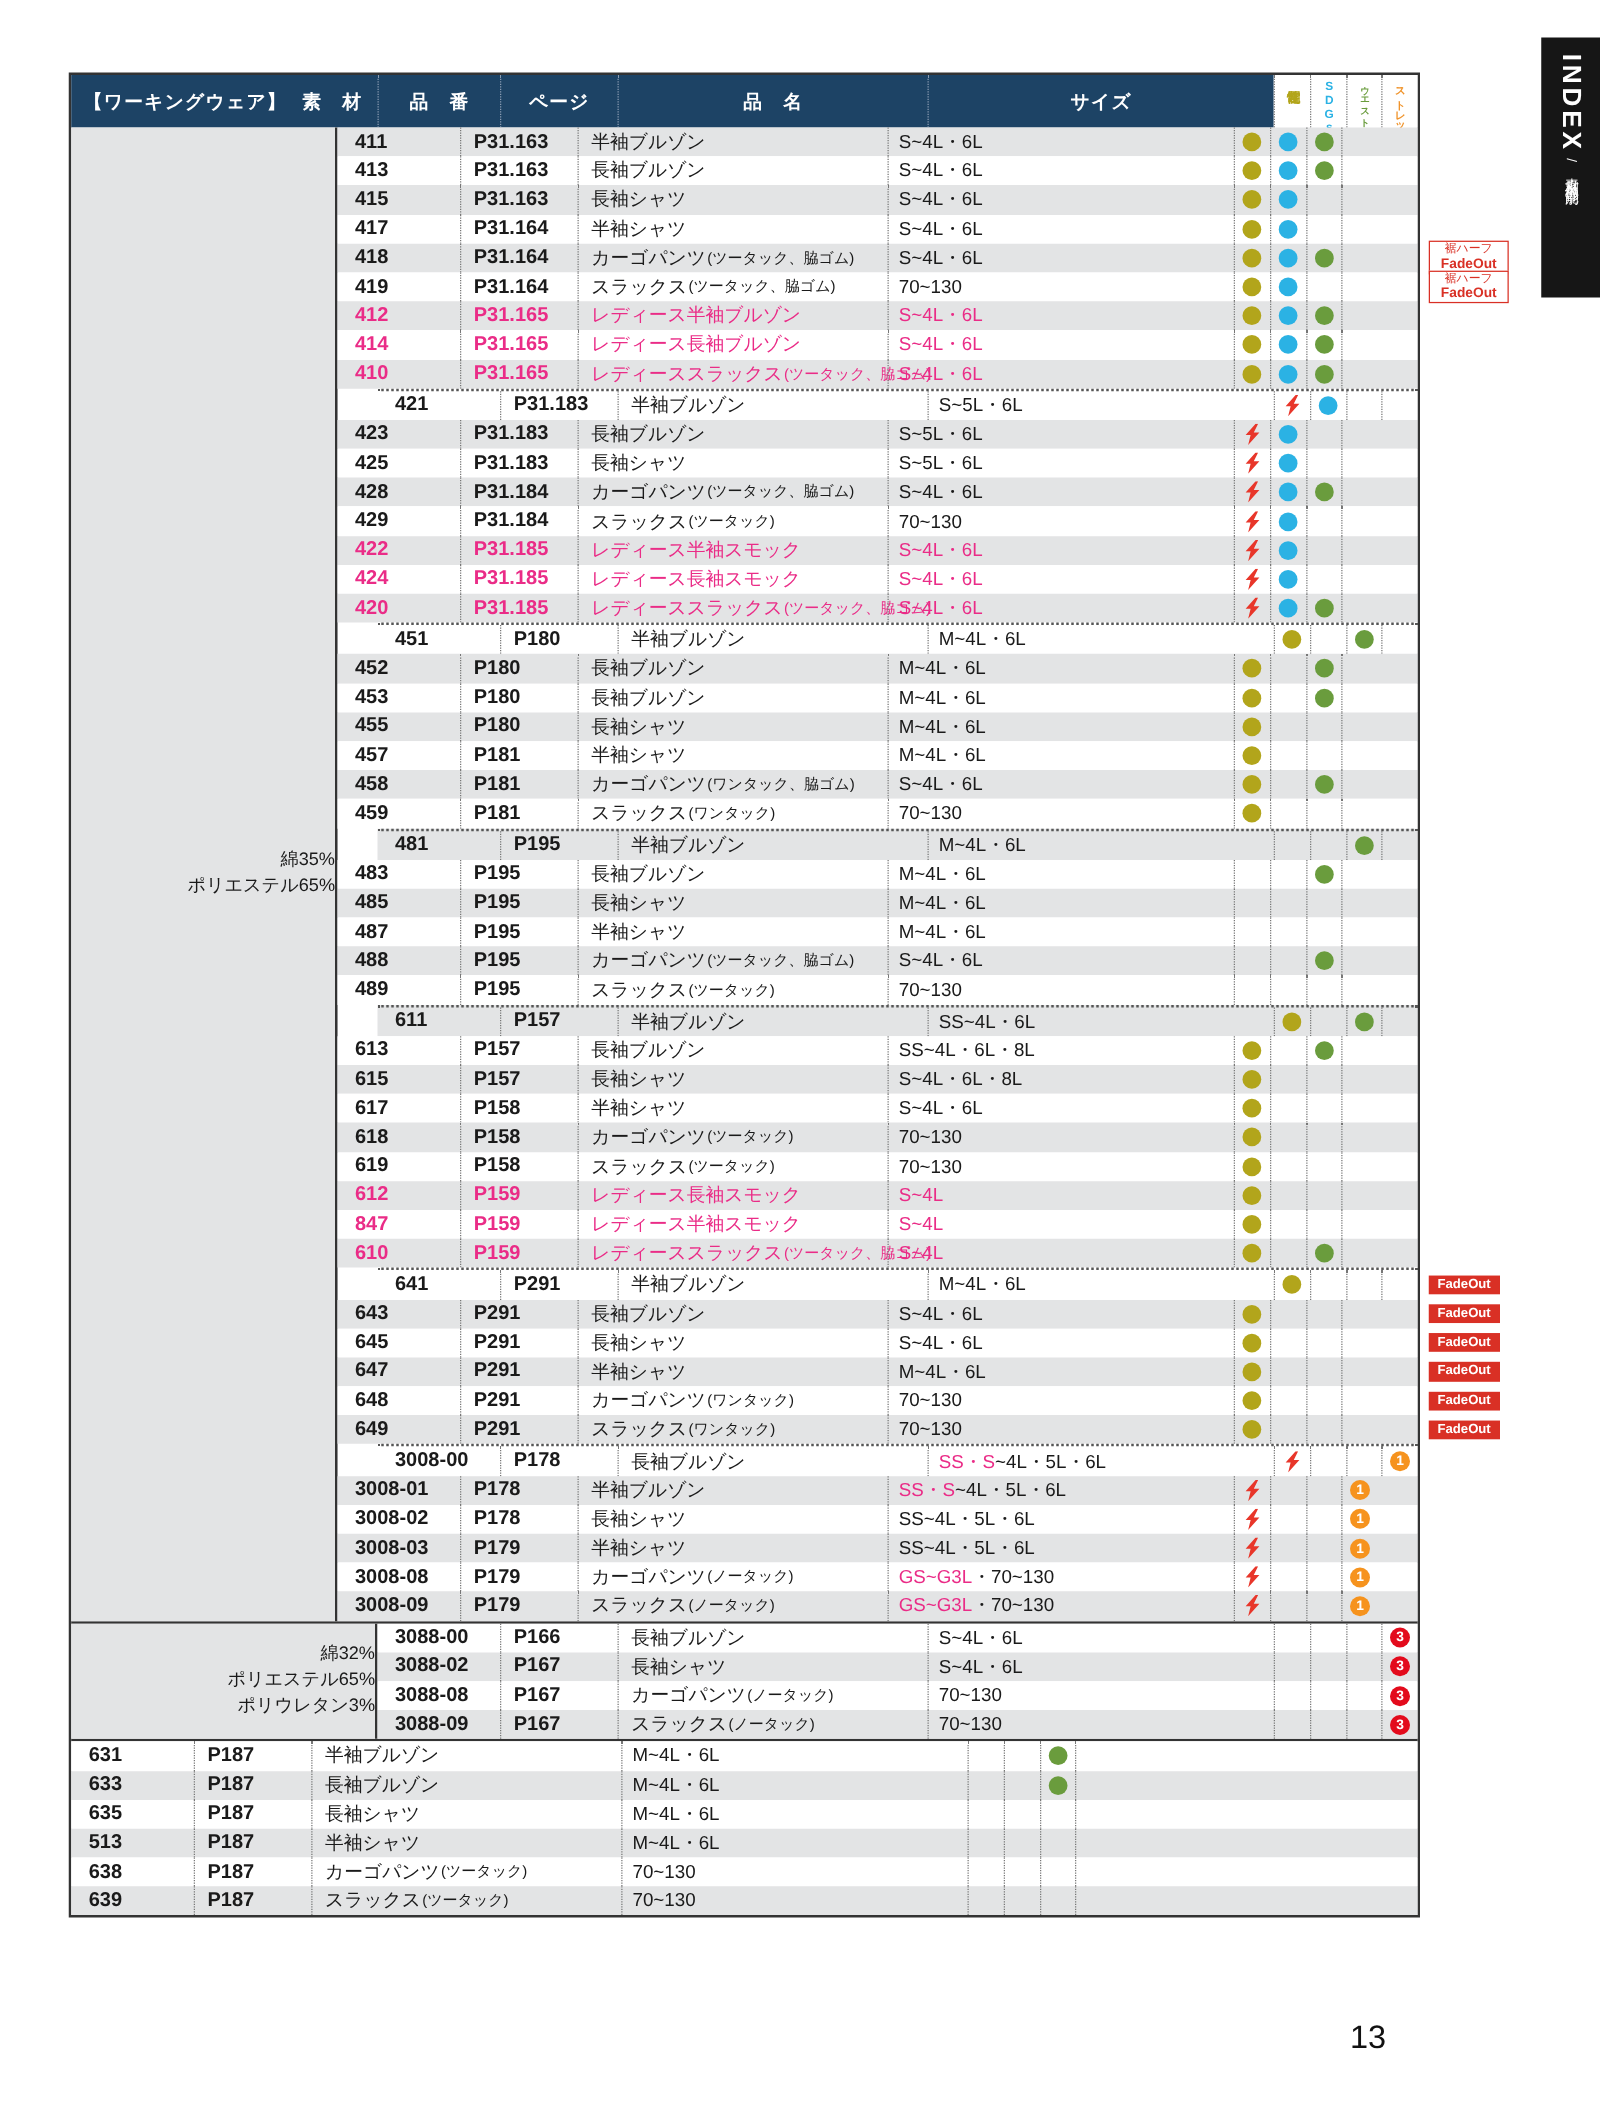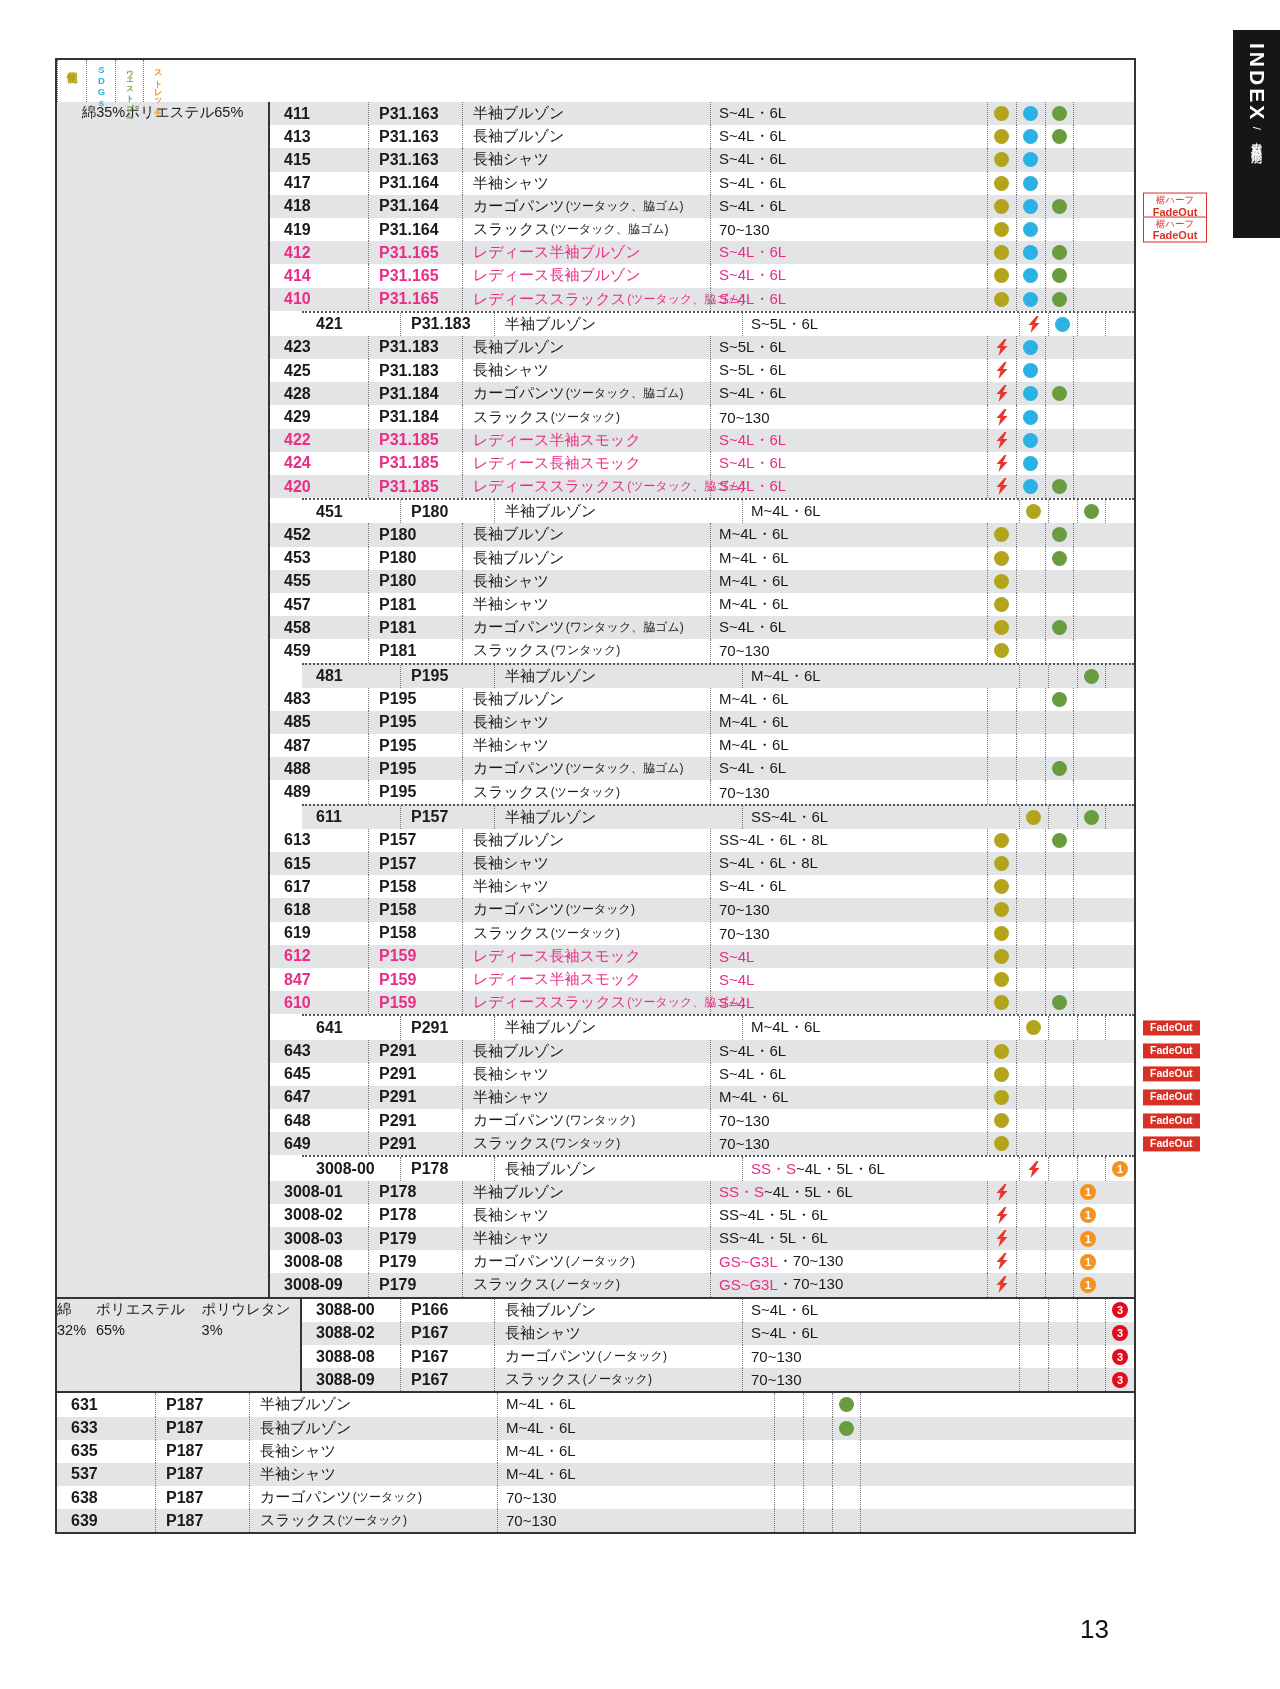--- a/index.html
+++ b/index.html
@@ -18,21 +18,21 @@
   .hdr-cell-material .mat-lbl{margin:0 auto;}
   .hdr-feats{width:115px;position:relative;background:#fff;}
   .feat-col{position:absolute;top:0;height:42px;width:28.75px;border-left:1px dotted #777;overflow:visible;}
   .feat-col span{
     position:absolute;top:4px;left:50%;transform:translateX(-50%);
     writing-mode:vertical-rl;text-orientation:upright;font-weight:bold;white-space:nowrap;line-height:1;
   }
   
   .grp{display:flex;}
   .grp+.grp{border-top:2px solid #333;}
-  .mat{width:245px;background:var(--stripe,#e3e4e5);border-right:2px solid #333;display:flex;flex-direction:row;justify-content:center;text-align:left;font-size:14.5px;line-height:1.45;box-sizing:border-box;}
+  .mat{width:245px;background:var(--stripe,#e3e4e5);border-right:2px solid #333;display:flex;flex-direction:column;justify-content:center;text-align:right;font-size:14.5px;line-height:1.45;box-sizing:border-box;}
   .rows{flex:1;}
   .row{display:grid;grid-template-columns:98px 94px 248px 277px 28.75px 28.75px 28.75px 28.75px;height:23.197px;position:relative;background:#fff;}
   .row.alt{background:var(--stripe,#e3e4e5);}
   .row.sep{border-top:2px dotted #555;margin-left:32px;}
   .cell{display:flex;align-items:center;height:100%;box-sizing:border-box;overflow:visible;white-space:nowrap;}
   .ci{font-weight:bold;font-size:16px;padding-left:14px;}
   .cp{font-weight:bold;font-size:16px;padding-left:10px;border-left:1px dotted #777;}
   .cn{font-size:15px;padding-left:10px;border-left:1px dotted #777;}
   .cn .note{font-size:12px;margin-left:1px;}
   .cs{font-size:15px;padding-left:8px;border-left:1px dotted #777;}
@@ -59,20 +59,30 @@
   .idx-sep{font-size:11px;}
   .idx-ja{font-size:11px;letter-spacing:2px;}
   
   .pagenum{position:absolute;left:1080px;top:1614px;font-size:26px;color:#111;}
 </style>
 </head>
 <body style="--navy: #1d4365; --stripe: #e3e4e5; --pink: #ea2c87; --olive: #b2a51b; --cyan: #2bb2e4; --green: #6a9c3d; --orange: #f6931e; --redc: #e30b1c; --badge: #d93025;">
 
 <div class="catalog">
   <div class="hdr">
+    <div class="hdr-main">
+      <div class="hdr-cell-material">
+        <span>【ワーキングウェア】</span>
+        <span class="mat-lbl">素　材</span>
+      </div>
+      <div>品　番</div>
+      <div>ページ</div>
+      <div>品　名</div>
+      <div>サイズ</div>
+    </div>
     <div class="hdr-feats" id="featHdr">
         <div class="feat-col" style="left: 0px;">
           <span style="color: rgb(178, 165, 27); font-size: 10.5px;">制電性</span>
         </div>
         <div class="feat-col" style="left: 28.75px;">
           <span style="color: rgb(43, 178, 228); font-size: 9.5px;">SDGs</span>
         </div>
         <div class="feat-col" style="left: 57.5px;">
           <span style="color: rgb(106, 156, 61); font-size: 7.5px;">ウエストゴム</span>
         </div>
@@ -1076,21 +1086,21 @@
             <div class="cell cn">
               <span>長袖シャツ</span>
             </div>
             <div class="cell cs">M~4L・6L</div>
             <div class="cell fc"></div>
             <div class="cell fc"></div>
             <div class="cell fc"></div>
             <div class="cell fc"></div>
           </div>
           <div class="row alt">
-            <div class="cell ci">537</div>
+            <div class="cell ci">513</div>
             <div class="cell cp">P187</div>
             <div class="cell cn">
               <span>半袖シャツ</span>
             </div>
             <div class="cell cs">M~4L・6L</div>
             <div class="cell fc"></div>
             <div class="cell fc"></div>
             <div class="cell fc"></div>
             <div class="cell fc"></div>
           </div>

